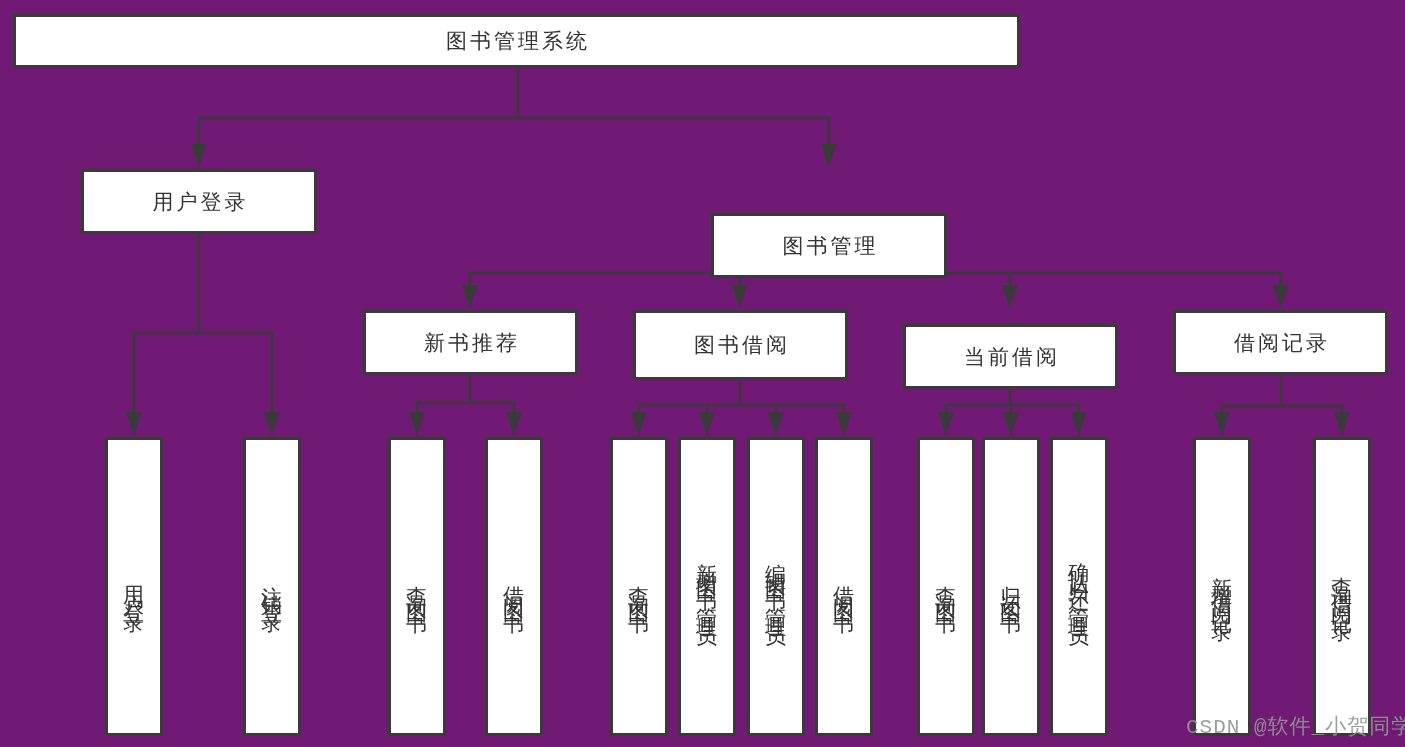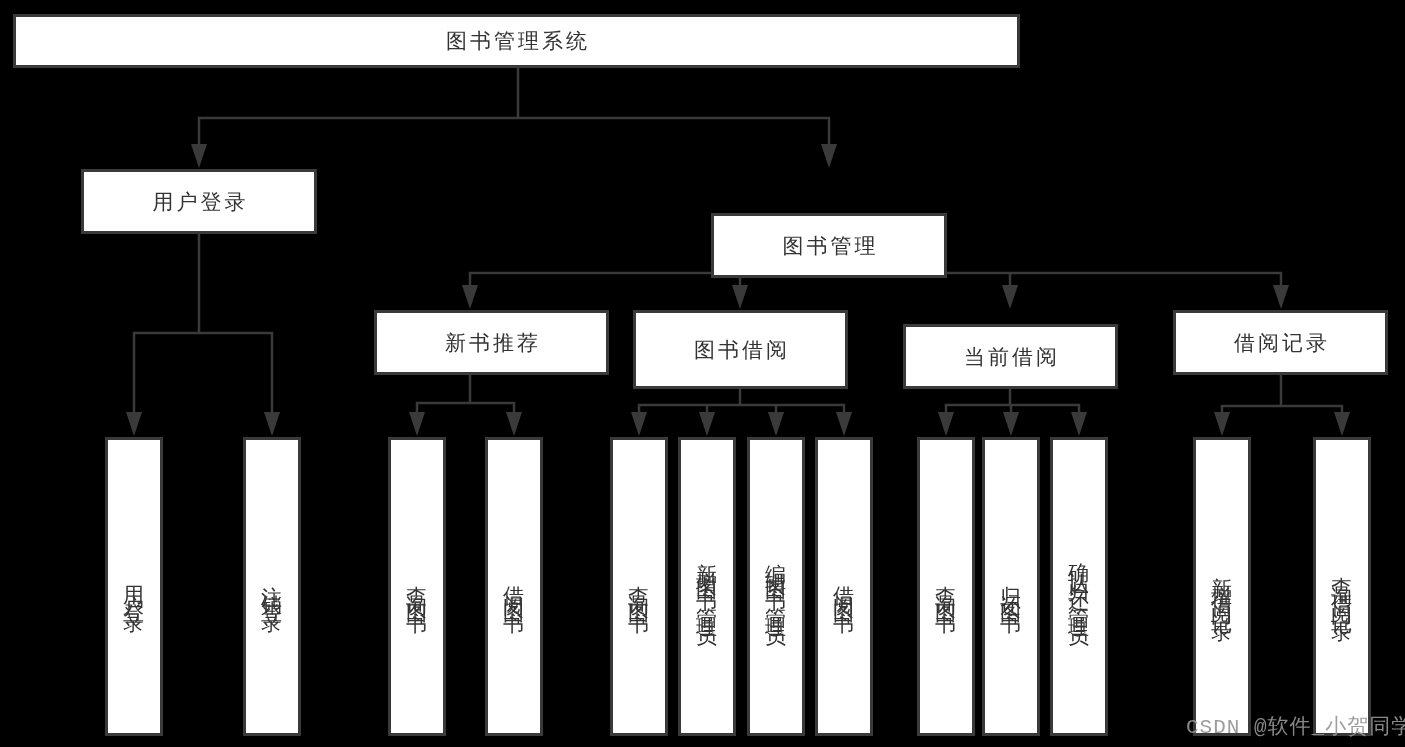--- a/index.html
+++ b/index.html
@@ -4,21 +4,21 @@
 <style>
   html, body {
     margin: 0;
     padding: 0;
     background: #ffffff;
   }
   .stage {
     position: relative;
     width: 1405px;
     height: 747px;
-    background: #000000;
+    background: #701a75;
     font-family: "Liberation Sans", sans-serif;
     overflow: hidden;
   }
   .connectors {
     position: absolute;
     left: 0;
     top: 0;
     z-index: 1;
   }
   .node {
@@ -120,24 +120,24 @@
     <span class="h-label">图书管理系统</span>
   </div>
 
   <div class="node" style="left:81px; top:169px; width:236px; height:65px;">
     <span class="h-label">用户登录</span>
   </div>
   <div class="node" style="left:711px; top:169px; width:236px; height:65px;margin-top:44px;">
     <span class="h-label">图书管理</span>
   </div>
 
-  <div class="node" style="left:374px; top:310px; width:235px; height:65px;">
+  <div class="node" style="left:363px; top:310px; width:215px; height:65px;">
     <span class="h-label">新书推荐</span>
   </div>
-  <div class="node" style="left:633px; top:310px; width:215px; height:79px;align-items:center;">
+  <div class="node" style="left:633px; top:310px; width:215px; height:70px;align-items:center;">
     <span class="h-label">图书借阅</span>
   </div>
   <div class="node" style="left:903px; top:324px; width:215px; height:65px;">
     <span class="h-label">当前借阅</span>
   </div>
   <div class="node" style="left:1173px; top:310px; width:215px; height:65px;">
     <span class="h-label">借阅记录</span>
   </div>
 
   <div class="vnode" style="left:105px;">

